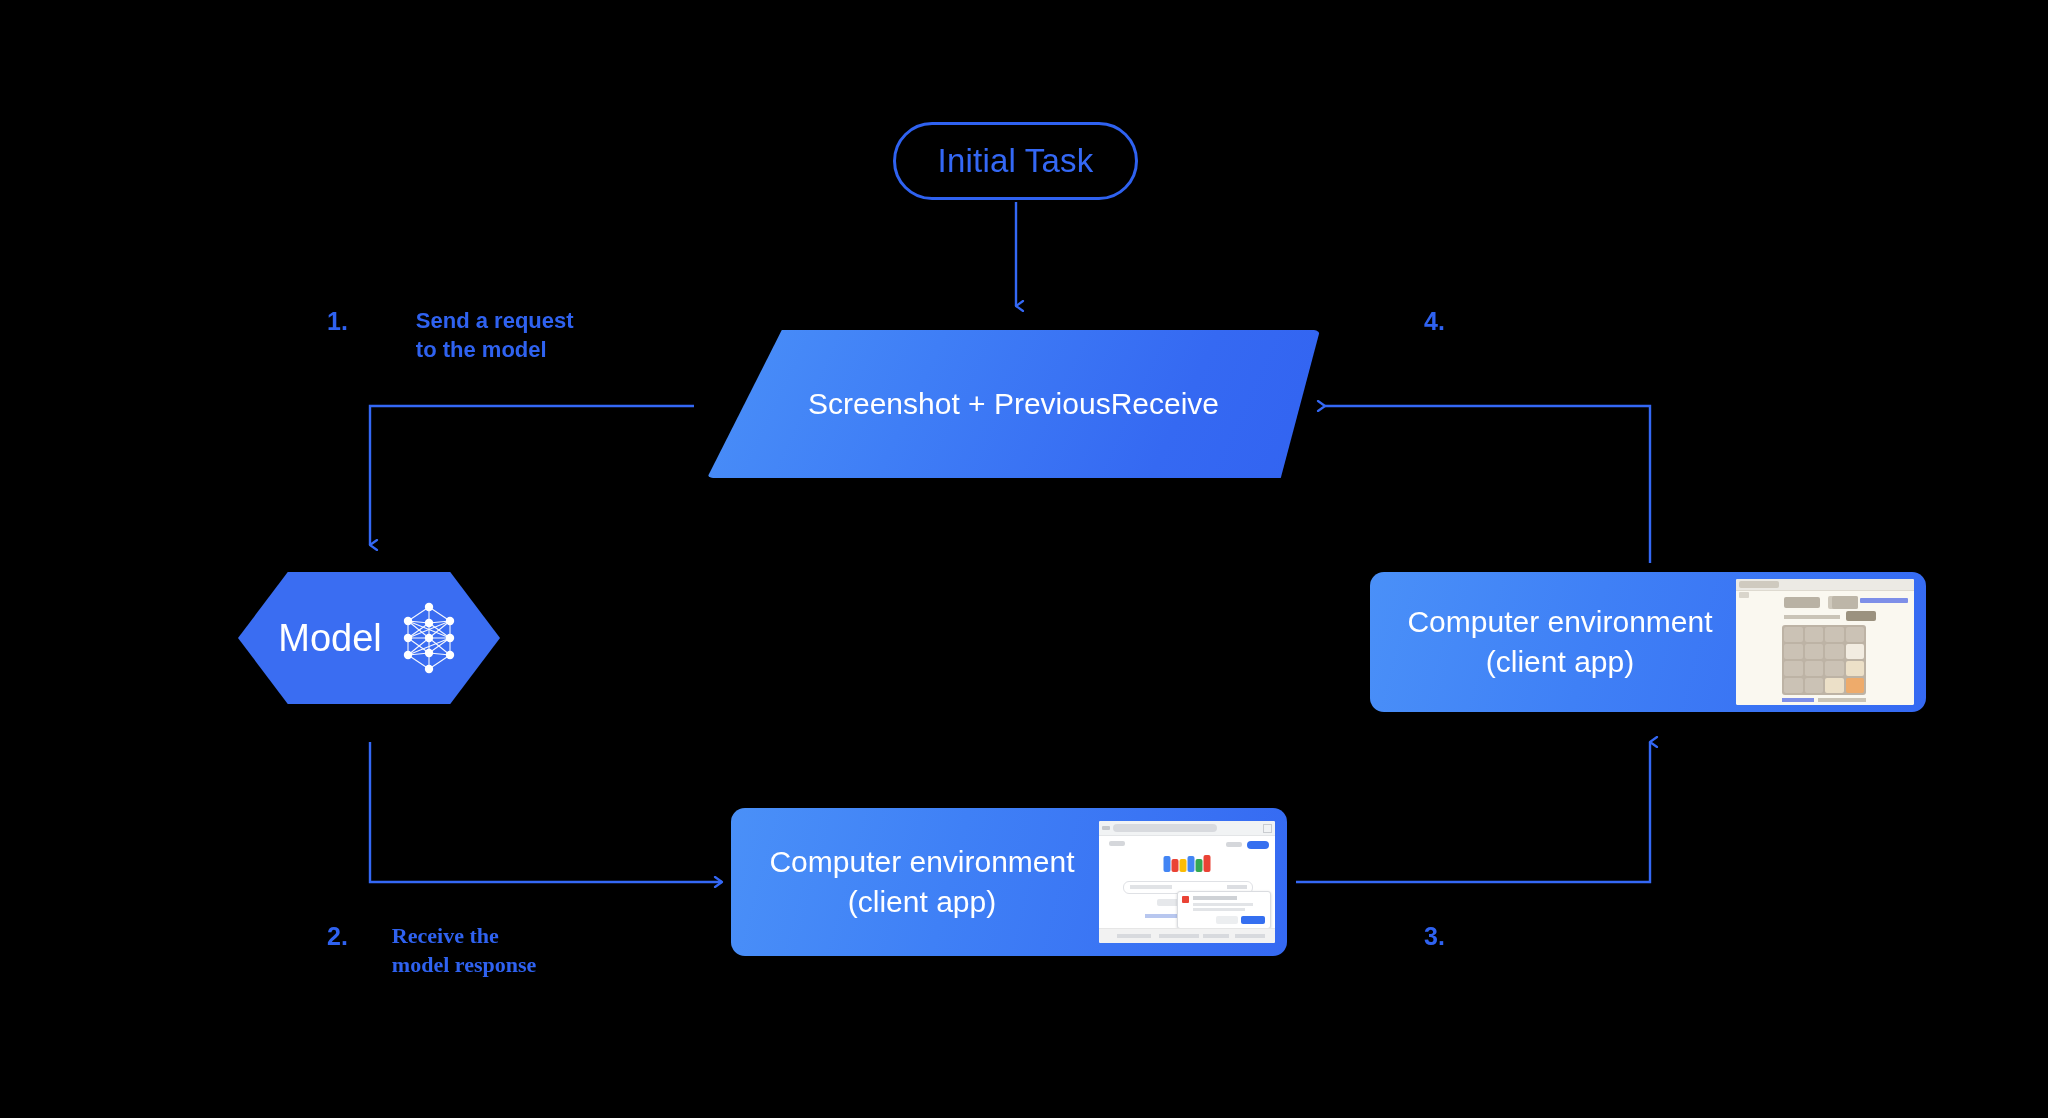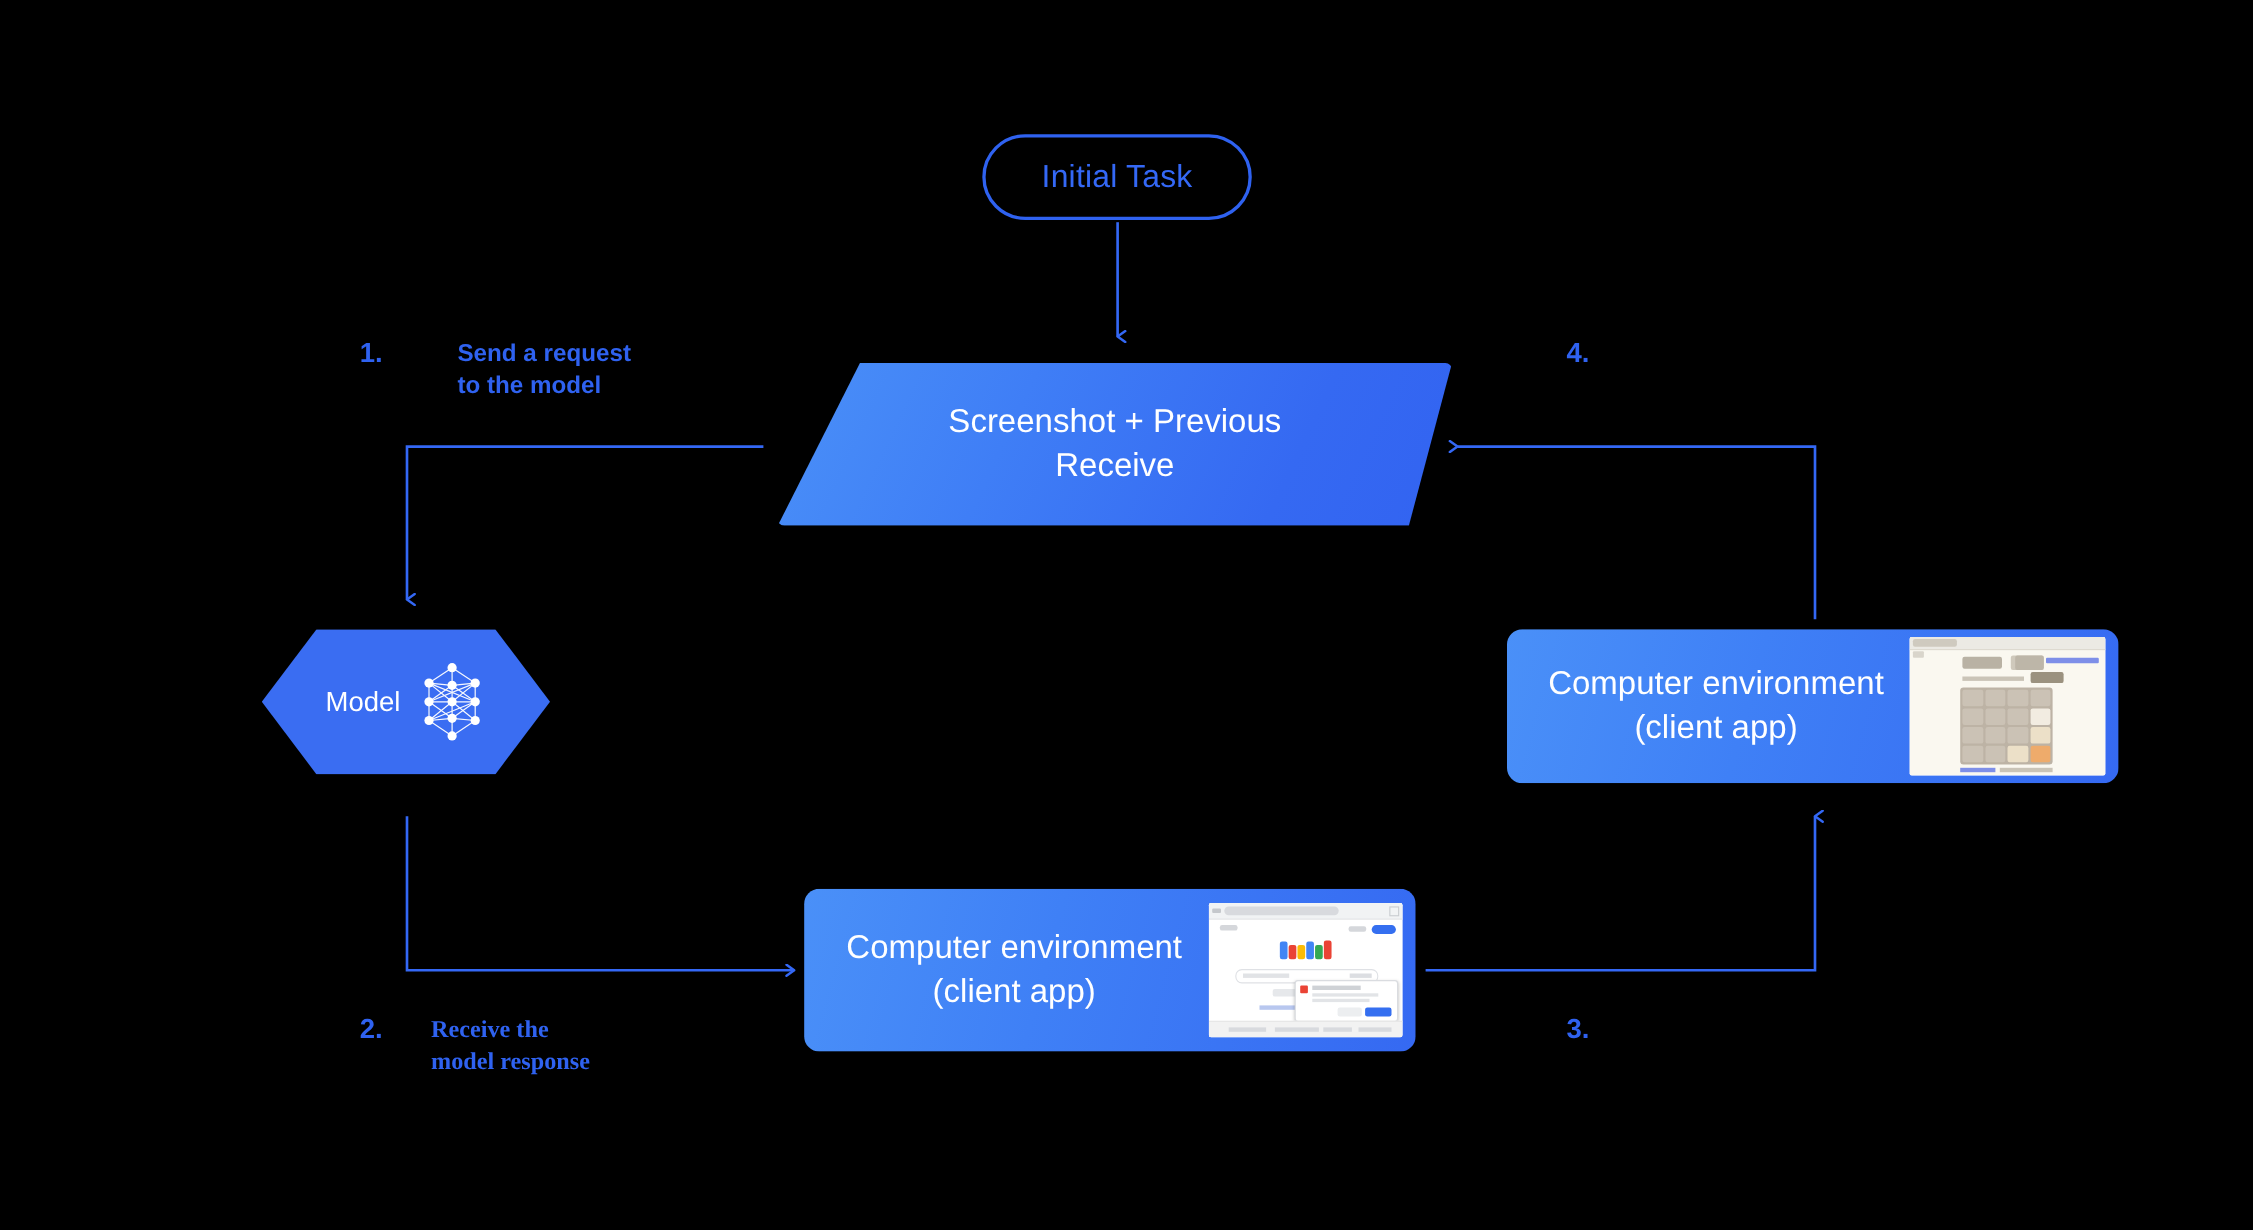--- a/index.html
+++ b/index.html
@@ -40,21 +40,21 @@
     border: 3px solid #2f62f0;
     border-radius: 40px;
     background: transparent;
     display: flex;
     align-items: center;
     justify-content: center;
     box-sizing: border-box;
   }
   .pill-label {
     color: #3468f5;
-    font-size: 29px;
+    font-size: 33px;
     font-weight: 500;
     letter-spacing: 0.2px;
     white-space: nowrap;
   }
 
   
   .para-wrap {
     position: absolute;
     left: 707px;
     top: 330px;
@@ -65,21 +65,21 @@
     position: absolute;
     inset: 0;
     background: linear-gradient(115deg, #4a90f8 0%, #3f7ef6 35%, #3569f2 75%, #3263f1 100%);
     clip-path: polygon(6.4% 100%, 0% 100%, 12.2% 0%, 100% 0%, 93.6% 100%);
     border-radius: 6px;
   }
   .para-text {
     position: absolute;
     inset: 0;
     display: flex;
-    flex-direction: column;
+    flex-direction: row;
     align-items: center;
     justify-content: center;
     color: #ffffff;
     font-size: 30px;
     line-height: 40px;
     font-weight: 400;
     text-align: center;
     pointer-events: none;
   }
 
@@ -101,21 +101,21 @@
   .hex-inner {
     position: absolute;
     inset: 0;
     display: flex;
     align-items: center;
     justify-content: center;
     gap: 16px;
   }
   .hex-label {
     color: #ffffff;
-    font-size: 25px;
+    font-size: 38px;
     font-weight: 400;
   }
   .nn-icon { display: block; }
 
   
   .env-card {
     position: absolute;
     border-radius: 14px;
     overflow: hidden;
     box-sizing: border-box;

